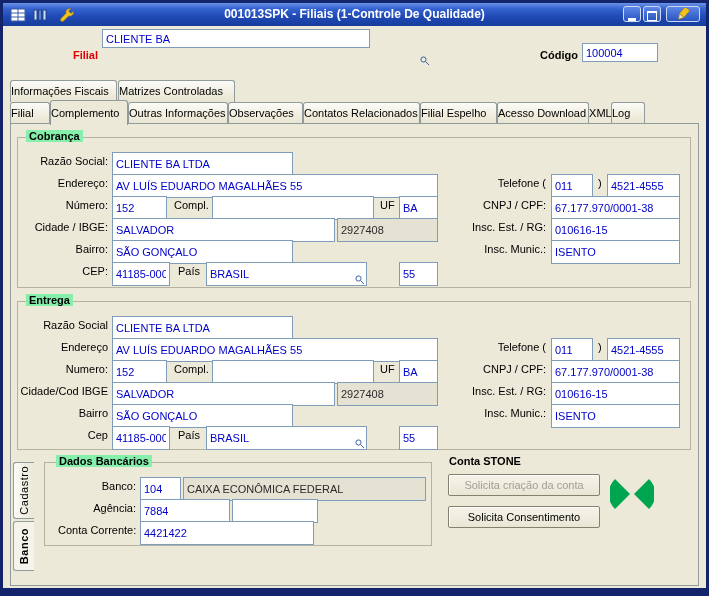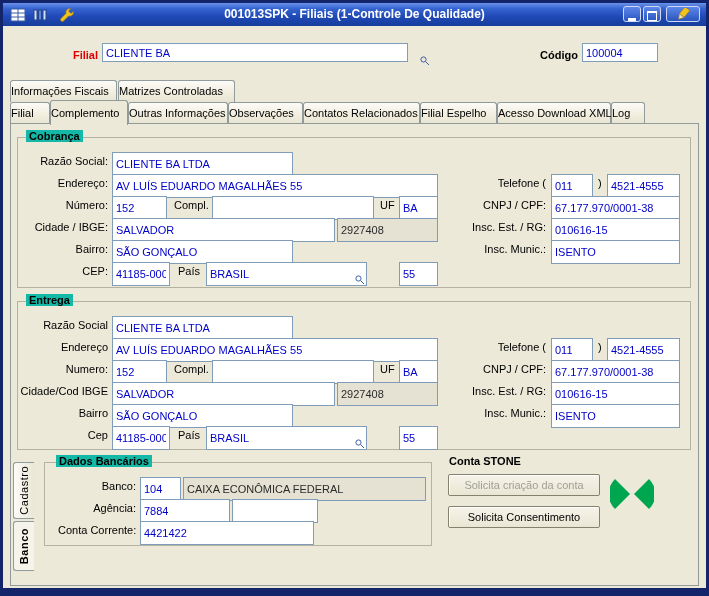--- a/index.html
+++ b/index.html
@@ -22,21 +22,21 @@
        font-family:"Liberation Sans",sans-serif;font-size:11px;padding:0 3px;box-sizing:border-box;}
   .inp.ro{background:#E5E2D3;color:#2b2b2b;}
   .tab{position:absolute;height:22px;box-sizing:border-box;
        background:linear-gradient(180deg,#FCFBF7,#F0EDDD 60%,#E8E4D3);
        border:1px solid #919B9C;border-bottom:none;border-radius:3px 3px 0 0;
        font-size:11px;line-height:21px;color:#000;cursor:pointer;white-space:nowrap;}
   .tab.sel{background:#ECE9D8;z-index:2;height:25px;line-height:24px;}
   .panel{position:absolute;left:10px;top:123px;width:689px;height:463px;border:1px solid #919B9C;
          background:#ECE9D8;box-sizing:border-box;}
   .group{position:absolute;border:1px solid #B5B2A1;box-sizing:border-box;}
-  .gtitle{position:absolute;font-size:11px;font-weight:bold;color:#000;background:#14b8a6;padding:0 3px;white-space:nowrap;}
+  .gtitle{position:absolute;font-size:11px;font-weight:bold;color:#000;background:#86efac;padding:0 3px;white-space:nowrap;}
   .btn{position:absolute;box-sizing:border-box;font-family:"Liberation Sans",sans-serif;font-size:11px;color:#000;
        background:linear-gradient(180deg,#F6F4EA,#E9E6D4);border:1px solid #84826F;border-radius:2px;
        box-shadow:inset 1px 1px 0 #fff;text-align:center;line-height:20px;cursor:pointer;}
   .btn.dis{color:#A2A095;cursor:default;}
   .vtab{position:absolute;left:13px;width:21px;box-sizing:border-box;
         background:linear-gradient(90deg,#FCFBF7,#EAE7D6);border:1px solid #919B9C;border-right:none;
         border-radius:3px 0 0 3px;display:flex;align-items:center;justify-content:center;cursor:pointer;}
   .vtab.sel{background:#F6F4EA;font-weight:bold;}
   .vtxt{writing-mode:vertical-rl;transform:rotate(180deg);font-size:11px;color:#000;letter-spacing:.5px;}
   .status{position:absolute;font-size:11px;font-weight:bold;color:#F07800;white-space:nowrap;}
@@ -80,40 +80,40 @@
       <svg width="20" height="13" style="margin-top:1px">
           <g transform="rotate(40 10 6)">
             <rect x="7" y="-1" width="6" height="9" fill="#F2C31B" stroke="#8a6d1c" stroke-width="0.5"></rect>
             <polygon points="7,8 13,8 10,13" fill="#F7E3A4" stroke="#8a6d1c" stroke-width="0.5"></polygon>
           </g>
         </svg>
     </span>
   </div>
 
   <div class="lbl red" style="left:48px;top:47px;width:50px">Filial</div>
-  <input class="inp" style="left: 102px; top: 43px; width: 306px; height: 19px;" value="CLIENTE BA">
+  <input class="inp" style="left: 102px; top: 29px; width: 268px; height: 19px;" value="CLIENTE BA">
   <span class="z" style="left:420px;top:52px">
     <svg width="10" height="10">
         <circle cx="3.5" cy="3.5" r="2.6" fill="none" stroke="#3a5ea8"></circle>
         <line x1="5.6" y1="5.6" x2="9" y2="9" stroke="#3a5ea8"></line>
       </svg>
   </span>
   <div class="lbl b" style="left:524px;top:47px;width:54px">Código</div>
   <input class="inp" style="left: 582px; top: 43px; width: 76px; height: 19px;" value="100004">
 
   <div class="tab" style="left:10px;top:80px;width:107px">Informações Fiscais</div>
   <div class="tab" style="left:118px;top:80px;width:117px">Matrizes Controladas</div>
 
   <div class="tab" style="left:10px;top:102px;width:40px">Filial</div>
   <div class="tab" style="left:128px;top:102px;width:100px">Outras Informações</div>
   <div class="tab sel" style="left:50px;top:100px;width:78px">Complemento</div>
   <div class="tab" style="left:228px;top:102px;width:75px">Observações</div>
   <div class="tab" style="left:303px;top:102px;width:117px">Contatos Relacionados</div>
   <div class="tab" style="left:420px;top:102px;width:77px">Filial Espelho</div>
-  <div class="tab" style="left:497px;top:102px;width:114px">Acesso Download XML</div>
+  <div class="tab" style="left:497px;top:102px;width:92px">Acesso Download XML</div>
   <div class="tab" style="left:611px;top:102px;width:34px">Log</div>
 
   <div class="panel"></div>
 
   <div class="group" style="left:17px;top:137px;width:674px;height:151px"></div>
   <div class="gtitle" style="left:26px;top:130px">Cobrança</div>
 
   <div class="lbl" style="left:20px;top:153px;width:88px">Razão Social:</div>
   <input class="inp" style="left: 112px; top: 152px; width: 181px;" value="CLIENTE BA LTDA">
 

